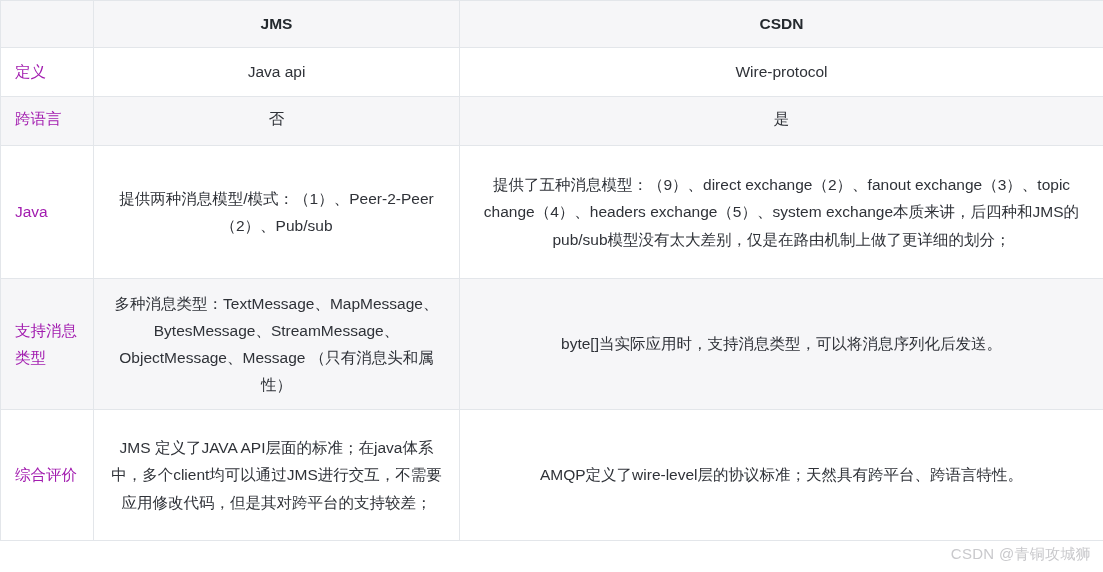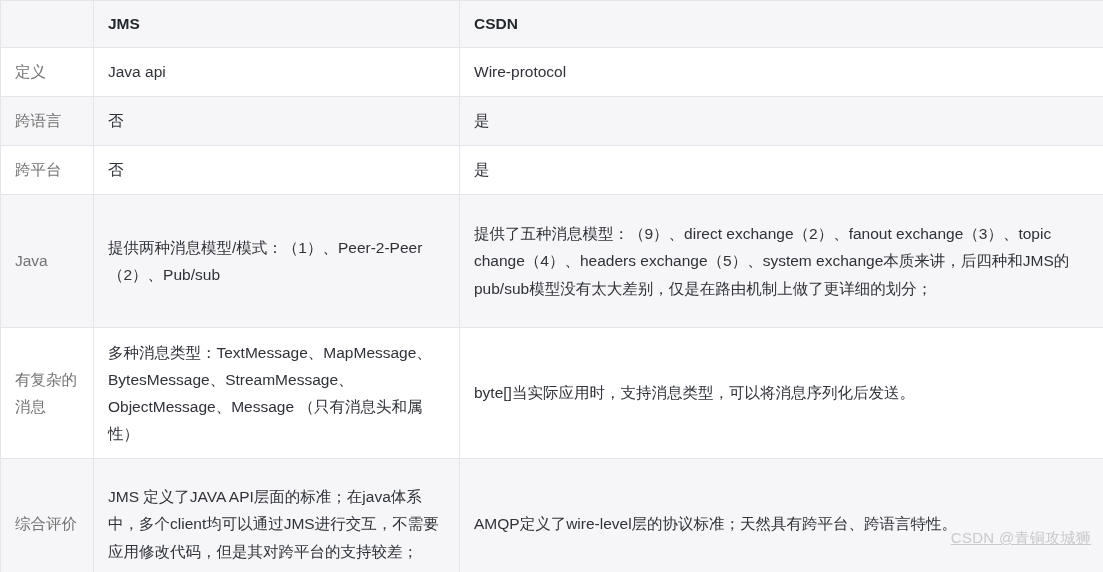--- a/index.html
+++ b/index.html
@@ -33,21 +33,21 @@
 
   table.compare col.c-attr  { width: 93px; }
   table.compare col.c-jms   { width: 366px; }
   table.compare col.c-amqp  { width: 644px; }
 
   table.compare th,
   table.compare td {
     border: 1px solid #e3e6ea;
     padding: 9px 14px;
     vertical-align: middle;
-    text-align: left;
+    text-align: center;
     word-break: break-word;
     overflow-wrap: break-word;
   }
 
   table.compare thead th {
     background: #f6f6f8;
     font-weight: bold;
     color: #24292e;
     height: 30px;
     padding-top: 8px;
@@ -55,43 +55,42 @@
   }
 
   
   table.compare tbody tr:nth-child(odd)  > th,
   table.compare tbody tr:nth-child(odd)  > td { background: #ffffff; }
   table.compare tbody tr:nth-child(even) > th,
   table.compare tbody tr:nth-child(even) > td { background: #f6f6f8; }
 
   table.compare tbody th.attr {
     font-weight: normal;
-    color: #737373;
+    color: #a21caf;
     text-align: left;
     padding-left: 14px;
     padding-right: 8px;
   }
 
   .r-def  th, .r-def  td { height: 30px; }
-  .r-lang th, .r-lang td { height: 30px; }
+  .r-lang th, .r-lang td { height: 30px; font-family: Liberation Mono, monospace; }
   .r-plat th, .r-plat td { height: 30px; }
   .r-model th, .r-model td { height: 114px; }
   .r-msgtype th, .r-msgtype td { height: 112px; }
   .r-summary th, .r-summary td { height: 112px; }
 
   .watermark {
     position: absolute;
     right: 12px;
-    bottom: 24px;
+    bottom: 8px;
     font-size: 15px;
     color: #c9c9cc;
     letter-spacing: 0.3px;
     white-space: nowrap;
     pointer-events: none;
-    text-decoration: underline;
   }
 </style>
 </head>
 <body>
 
 <div class="table-wrap">
 
   <table class="compare">
     <colgroup>
       <col class="c-attr">
@@ -114,34 +113,29 @@
         <td>Java api</td>
         <td>Wire-protocol</td>
       </tr>
 
       <tr class="r-lang">
         <th class="attr">跨语言</th>
         <td>否</td>
         <td>是</td>
       </tr>
 
-      <tr class="r-plat">
-        <th class="attr">跨平台</th>
-        <td>否</td>
-        <td>是</td>
-      </tr>
 
       <tr class="r-model">
         <th class="attr">Java</th>
         <td>提供两种消息模型/模式：（1）、Peer-2-Peer（2）、Pub/sub</td>
         <td>提供了五种消息模型：（9）、direct exchange（2）、fanout exchange（3）、topic change（4）、headers exchange（5）、system exchange本质来讲，后四种和JMS的pub/sub模型没有太大差别，仅是在路由机制上做了更详细的划分；</td>
       </tr>
 
       <tr class="r-msgtype">
-        <th class="attr">有复杂的消息</th>
+        <th class="attr">支持消息类型</th>
         <td>多种消息类型：TextMessage、MapMessage、BytesMessage、StreamMessage、ObjectMessage、Message （只有消息头和属性）</td>
         <td>byte[]当实际应用时，支持消息类型，可以将消息序列化后发送。</td>
       </tr>
 
       <tr class="r-summary">
         <th class="attr">综合评价</th>
         <td>JMS 定义了JAVA API层面的标准；在java体系中，多个client均可以通过JMS进行交互，不需要应用修改代码，但是其对跨平台的支持较差；</td>
         <td>AMQP定义了wire-level层的协议标准；天然具有跨平台、跨语言特性。</td>
       </tr>
 

